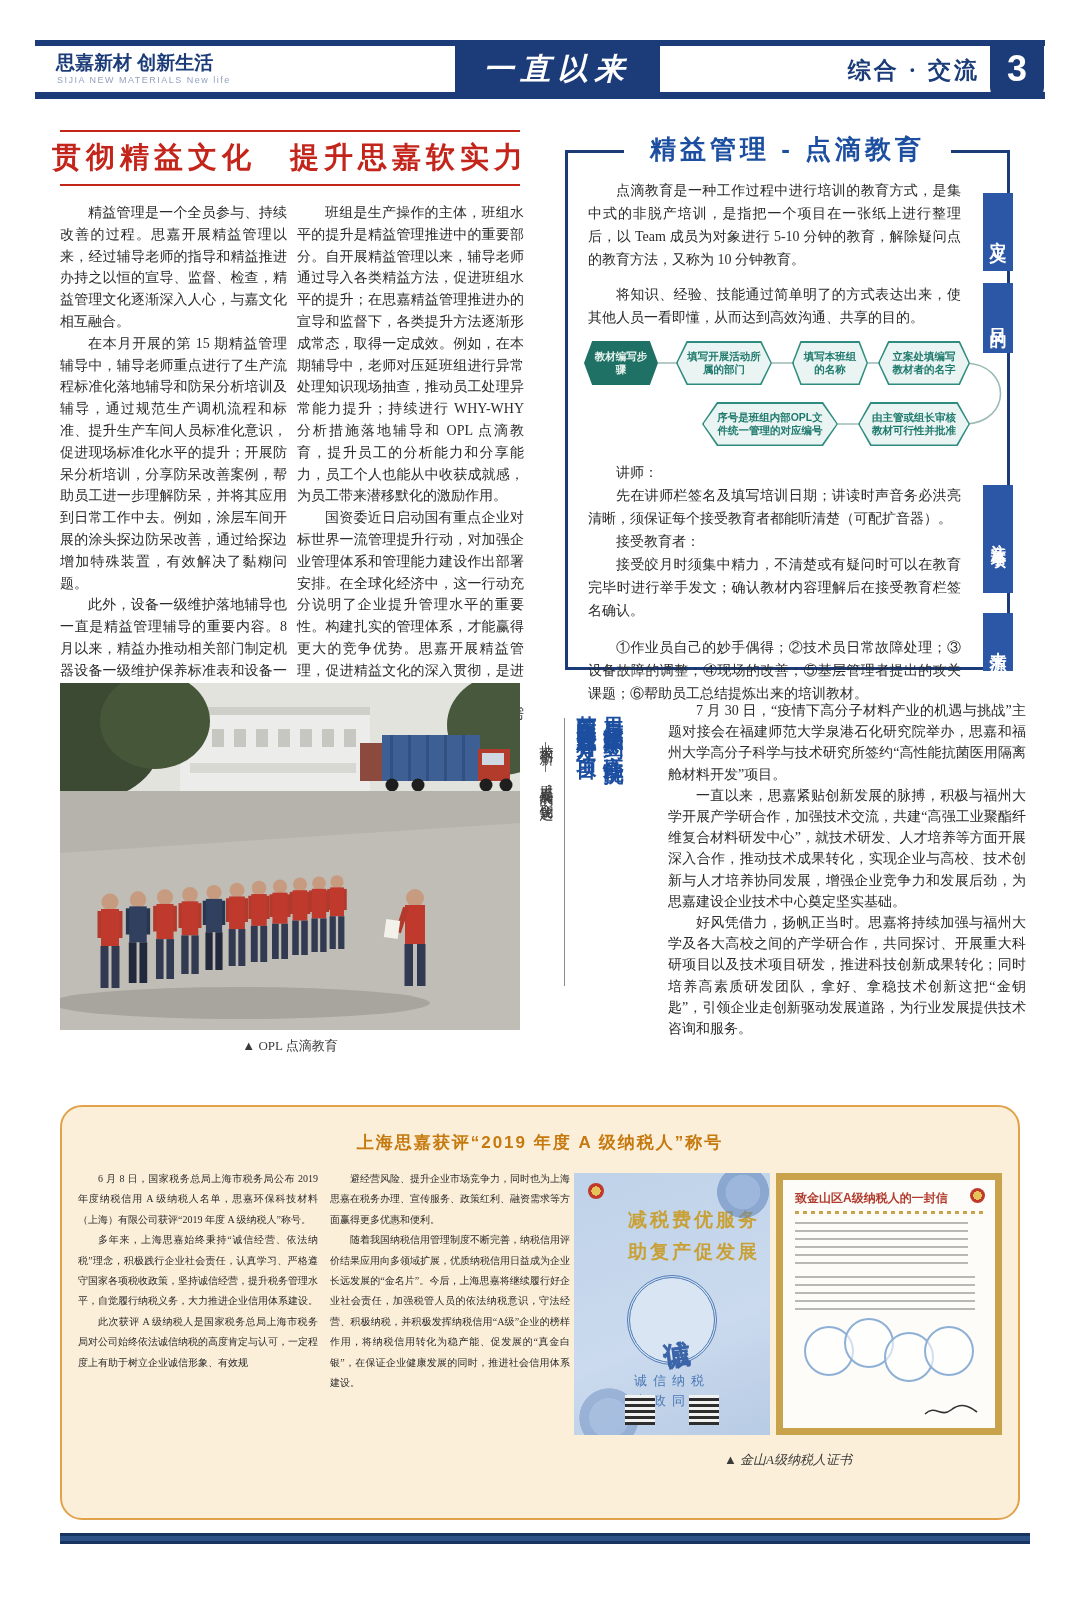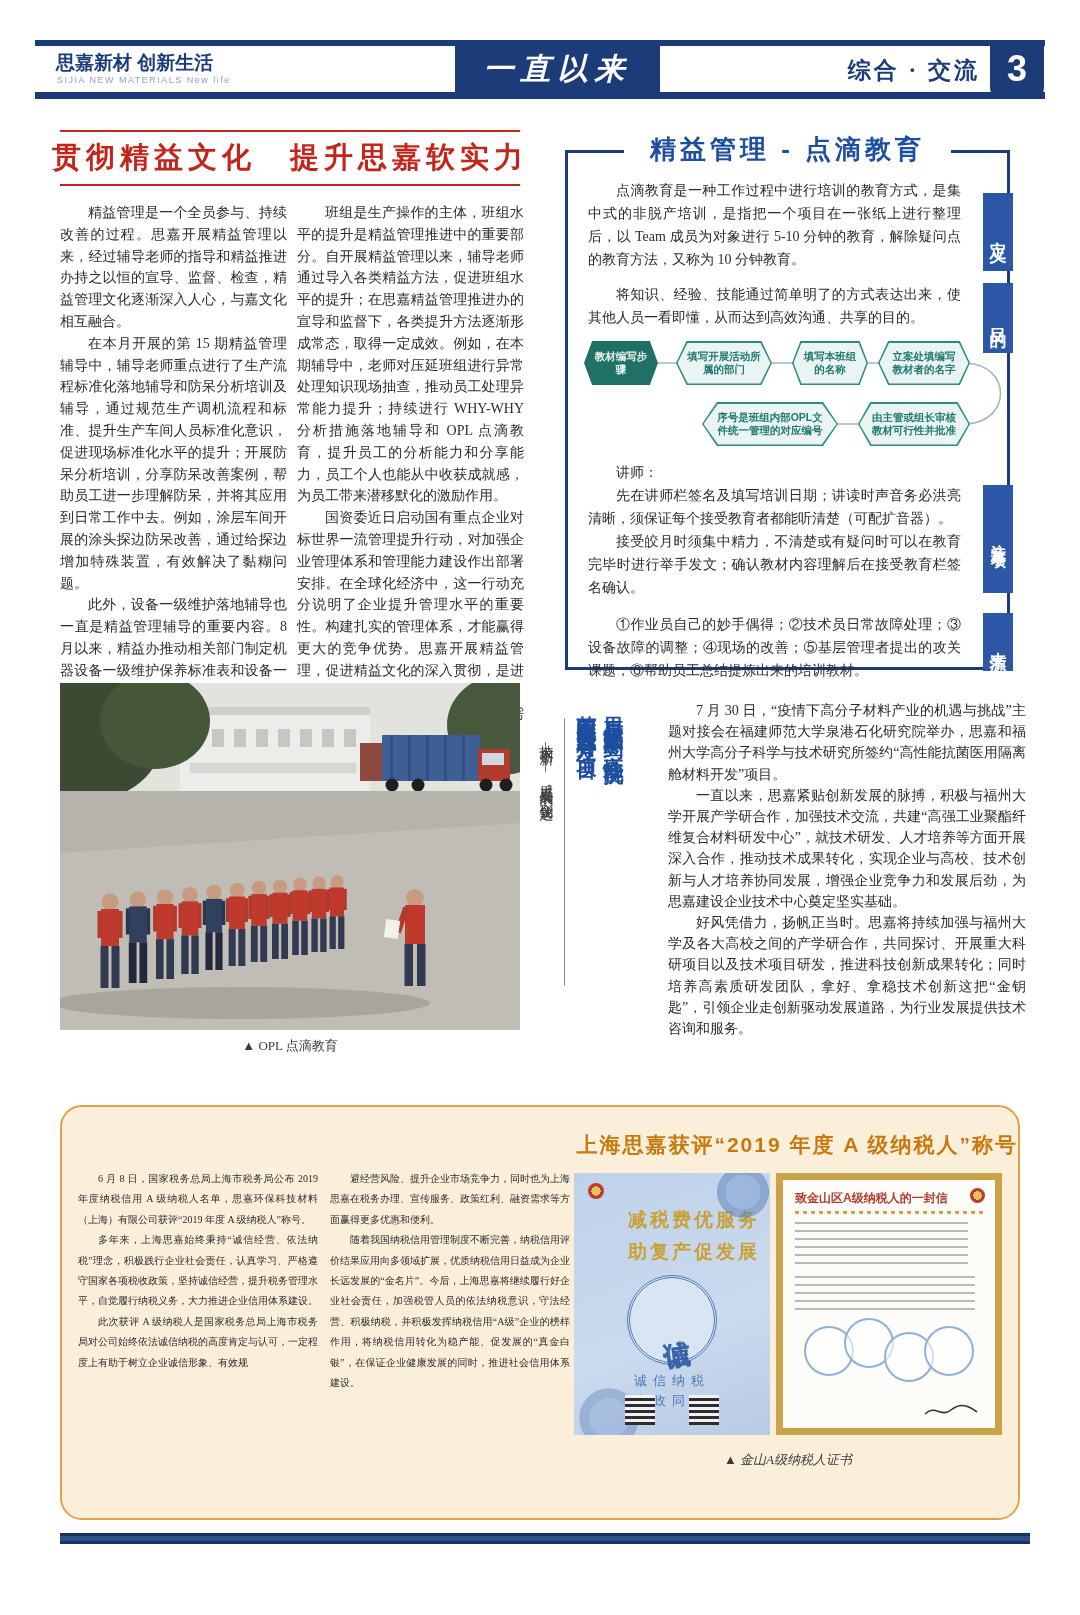--- a/index.html
+++ b/index.html
@@ -65,21 +65,21 @@
   .vsub{writing-mode:vertical-rl;font-size:14px;color:#3c3c3c;letter-spacing:2px;margin-top:34px;}
   .vdiv{width:0;border-left:1px solid #8a8a8a;height:268px;margin:18px 9px 0 9px;}
   .vmain{writing-mode:vertical-rl;font-size:20px;font-weight:bold;color:#1d4fa1;letter-spacing:3px;}
   .vmain span{display:block;}
   .sa-body{position:absolute;left:668px;top:700px;width:358px;font-size:14px;line-height:21.2px;text-align:justify;}
   .sa-body p{margin:0;text-indent:2em;}
 
   
   .tax-box{position:absolute;left:60px;top:1105px;width:960px;height:415px;background:#fcefd9;
            border:2px solid #e2a24b;border-radius:22px;box-sizing:border-box;}
-  .tax-title{position:absolute;left:0;right:0;top:24px;text-align:right;font-size:21px;font-weight:bold;
+  .tax-title{position:absolute;left:0;right:0;top:24px;text-align:center;font-size:17px;font-weight:bold;
              color:#c5790e;letter-spacing:2px;font-family:"Liberation Sans","DejaVu Sans",sans-serif;}
   .tax-cols{position:absolute;left:16px;top:62px;display:flex;gap:12px;}
   .tax-col{width:240px;font-size:10px;line-height:20.4px;text-align:justify;}
   .tax-col p{margin:0;text-indent:2em;}
 
   .cert{position:absolute;left:512px;top:66px;width:428px;height:262px;display:flex;}
   .cert-left{position:relative;width:196px;height:262px;background:linear-gradient(160deg,#bed2e9,#cbdaee 60%,#b7cbe4);
              overflow:hidden;}
   .cl-deco1{position:absolute;right:-18px;top:-16px;width:90px;height:70px;border-radius:50%;
             background:radial-gradient(circle,#7d9ecf 0 30%,#5d82ba 31% 45%,transparent 46%);opacity:.55;}
@@ -195,20 +195,21 @@
             <span>序号是班组内部OPL文件统一管理的对应编号</span>
         </div>
         <div class="hex" style="left:274px;top:61px;width:112px;height:44px;">
           <div class="in"></div>
             <span>由主管或组长审核教材可行性并批准</span>
         </div>
       </div>
 
       <p class="tight">讲师：</p>
       <p class="tight">先在讲师栏签名及填写培训日期；讲读时声音务必洪亮清晰，须保证每个接受教育者都能听清楚（可配扩音器）。</p>
+      <p class="tight">接受教育者：</p>
       <p class="tight">接受皎月时须集中精力，不清楚或有疑问时可以在教育完毕时进行举手发文；确认教材内容理解后在接受教育栏签名确认。</p>
       <p style="margin-top:14px;">①作业员自己的妙手偶得；②技术员日常故障处理；③设备故障的调整；④现场的改善；⑤基层管理者提出的攻关课题；⑥帮助员工总结提炼出来的培训教材。</p>
     </div>
   </div>
 
   <div class="photo">
     <svg viewBox="0 0 460 347" width="460" height="347">
       <defs>
         <g id="w-red">
           <circle cx="0" cy="-86" r="8.5" fill="#c79b7f"></circle>

